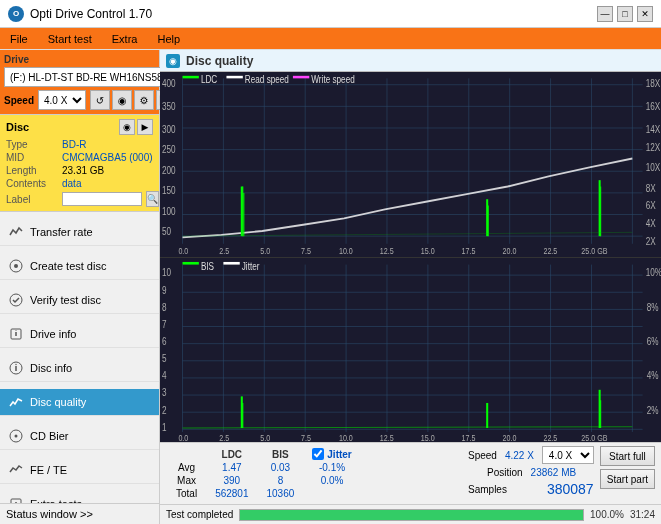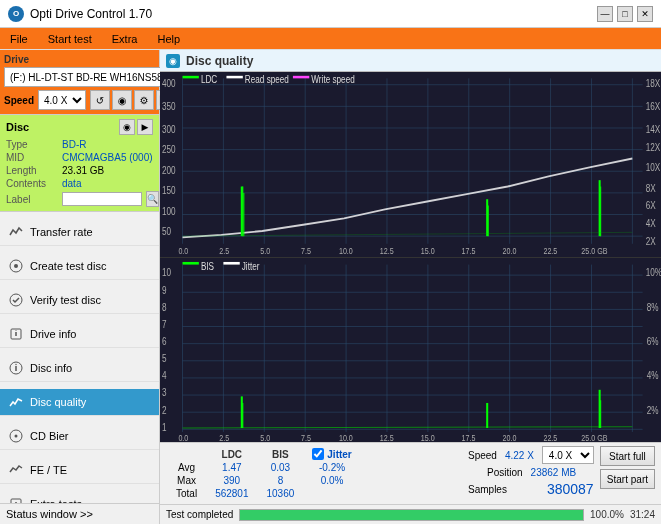--- a/index.html
+++ b/index.html
@@ -28,21 +28,21 @@
     .drive-select-row { display: flex; gap: 2px; align-items: center; }
     .drive-select { flex: 1; font-size: 10px; border: 1px solid #aaa; padding: 1px; background: white; height: 20px; }
     .drive-btn { width: 20px; height: 20px; background: #e0e0e0; border: 1px solid #aaa; cursor: pointer; display: flex; align-items: center; justify-content: center; font-size: 9px; }
     .speed-row { display: flex; align-items: center; gap: 4px; margin-top: 3px; }
     .speed-label { font-size: 10px; font-weight: bold; }
     .speed-select { width: 55px; font-size: 10px; border: 1px solid #aaa; padding: 1px; background: white; height: 20px; }
     .speed-icons { display: flex; gap: 2px; margin-left: auto; }
     .speed-icon-btn { width: 20px; height: 20px; background: #e0e0e0; border: 1px solid #aaa; cursor: pointer; display: flex; align-items: center; justify-content: center; font-size: 10px; }
 
     
-    .disc-panel { padding: 4px 6px; border-bottom: 1px solid #ccc; background: #bef264; }
+    .disc-panel { padding: 4px 6px; border-bottom: 1px solid #ccc; background: #fde047; }
     .disc-header { display: flex; align-items: center; justify-content: space-between; margin-bottom: 4px; }
     .disc-title { font-weight: bold; font-size: 11px; }
     .disc-icons { display: flex; gap: 2px; }
     .disc-icon { width: 16px; height: 16px; background: #e0e0e0; border: 1px solid #aaa; font-size: 9px; display: flex; align-items: center; justify-content: center; cursor: pointer; }
     .disc-row { display: flex; gap: 4px; margin-bottom: 2px; font-size: 10px; }
     .disc-key { color: #555; width: 52px; flex-shrink: 0; }
     .disc-val { color: #0050c0; }
     .disc-val-black { color: #000; }
     .label-row { display: flex; gap: 4px; align-items: center; font-size: 10px; }
     .label-input { border: 1px solid #aaa; height: 14px; width: 80px; font-size: 10px; }
@@ -449,21 +449,21 @@
                     <span>Jitter</span>
                   </span>
                 </th>
               </tr>
             </thead>
             <tbody>
               <tr>
                 <td class="black">Avg</td>
                 <td>1.47</td>
                 <td>0.03</td>
-                <td>-0.2%</td>
+                <td>-0.1%</td>
               </tr>
               <tr>
                 <td class="black">Max</td>
                 <td>390</td>
                 <td>8</td>
                 <td>0.0%</td>
               </tr>
               <tr>
                 <td class="black">Total</td>
                 <td>562801</td>

